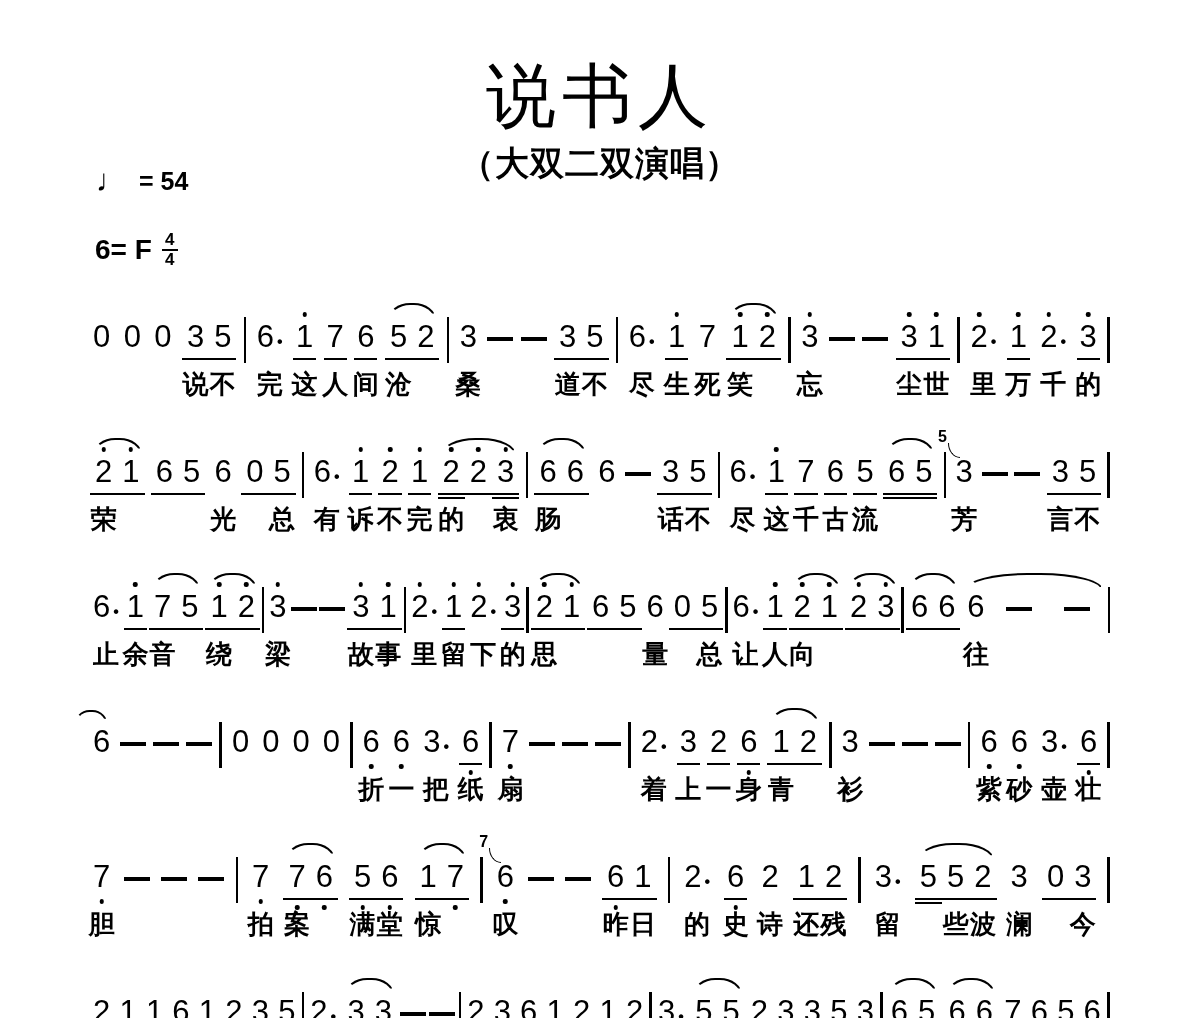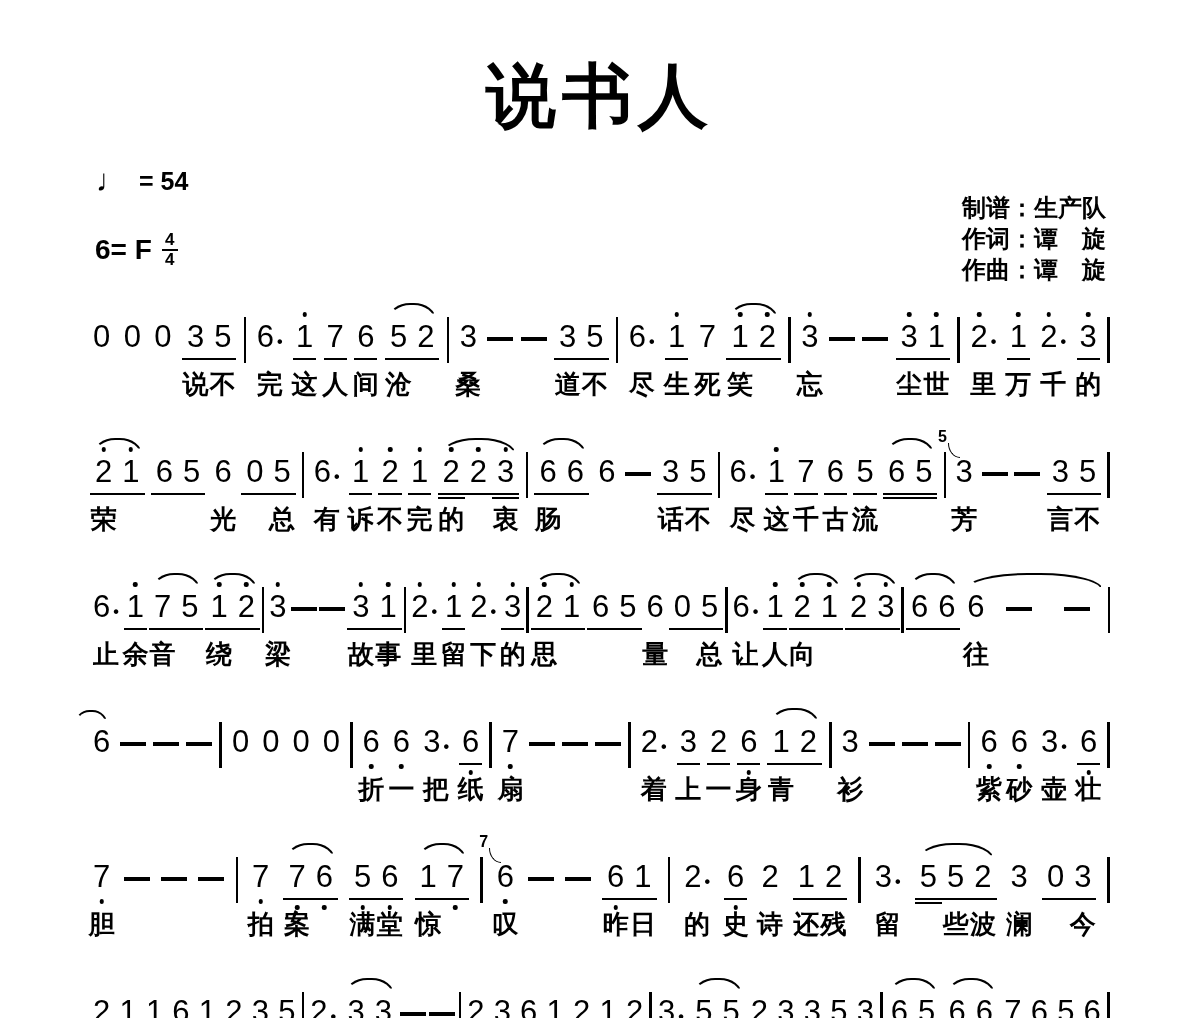--- a/index.html
+++ b/index.html
@@ -1,19 +1,19 @@
 <!DOCTYPE html>
 <html><head>
 <meta charset="utf-8">
 <style>
   html,body{margin:0;padding:0;background:#fff;}
   .page{position:relative;width:1200px;height:1018px;background:#ffffff;overflow:hidden;
         font-family:"Liberation Sans",sans-serif;color:#000;}
   .title{position:absolute;top:50px;left:0;width:100%;text-align:center;
-         font-size:70px;font-weight:700;letter-spacing:6px;}
+         font-size:70px;font-weight:400;letter-spacing:6px;}
   .subtitle{position:absolute;top:141px;left:0;width:100%;text-align:center;
          font-size:34px;font-weight:700;letter-spacing:1px;}
   .tempo{position:absolute;left:96px;top:166px;font-size:25px;font-weight:600;
          display:flex;align-items:center;gap:12px;}
   .tempo .q{font-size:31px;line-height:30px;}
   .keysig{position:absolute;left:95px;top:233px;font-size:28px;font-weight:600;
          display:flex;align-items:center;gap:10px;}
   .frac{display:inline-flex;flex-direction:column;align-items:center;font-size:17px;
         font-weight:700;line-height:14px;}
   .frac .fbar{width:16px;height:2px;background:#000;margin:2px 0;}
@@ -49,40 +49,36 @@
             border-top:1.5px solid #000;border-bottom:1.5px solid #000;}
   .gr-tie{position:absolute;left:16px;top:14px;width:11px;height:14px;
           border-left:1.8px solid #000;border-bottom:1.8px solid #000;
           border-bottom-left-radius:100% 100%;}
 </style>
 </head>
 <body>
 
 <div class="page">
   <div class="title">说书人</div>
+  <div class="subtitle">（大双二双演唱）</div>
 
   <div class="tempo">
     <span class="q">♩</span>
     <span>=  54</span>
   </div>
 
   <div class="keysig">
     <span>6= F</span>
     <span class="frac">
       <span>4</span>
       <span class="fbar"></span>
       <span>4</span>
     </span>
   </div>
 
-  <div class="credits">
-    <div>制谱：生产队</div>
-    <div>作词：谭　旋</div>
-    <div>作曲：谭　旋</div>
-  </div>
 
   <div id="score">
       <div class="mline" style="top: 320px;">
         <span class="cell"><span class="digit">0</span></span>
         <span class="cell"><span class="digit">0</span></span>
         <span class="cell"><span class="digit">0</span></span>
         <span class="ngroup">
           <span class="cell"><span class="digit">3</span><i class="ul" style="top: 38px;"></i><span class="lyr">说</span></span>
           <span class="cell"><span class="digit">5</span><i class="ul" style="top: 38px;"></i><span class="lyr">不</span></span>
         </span>

